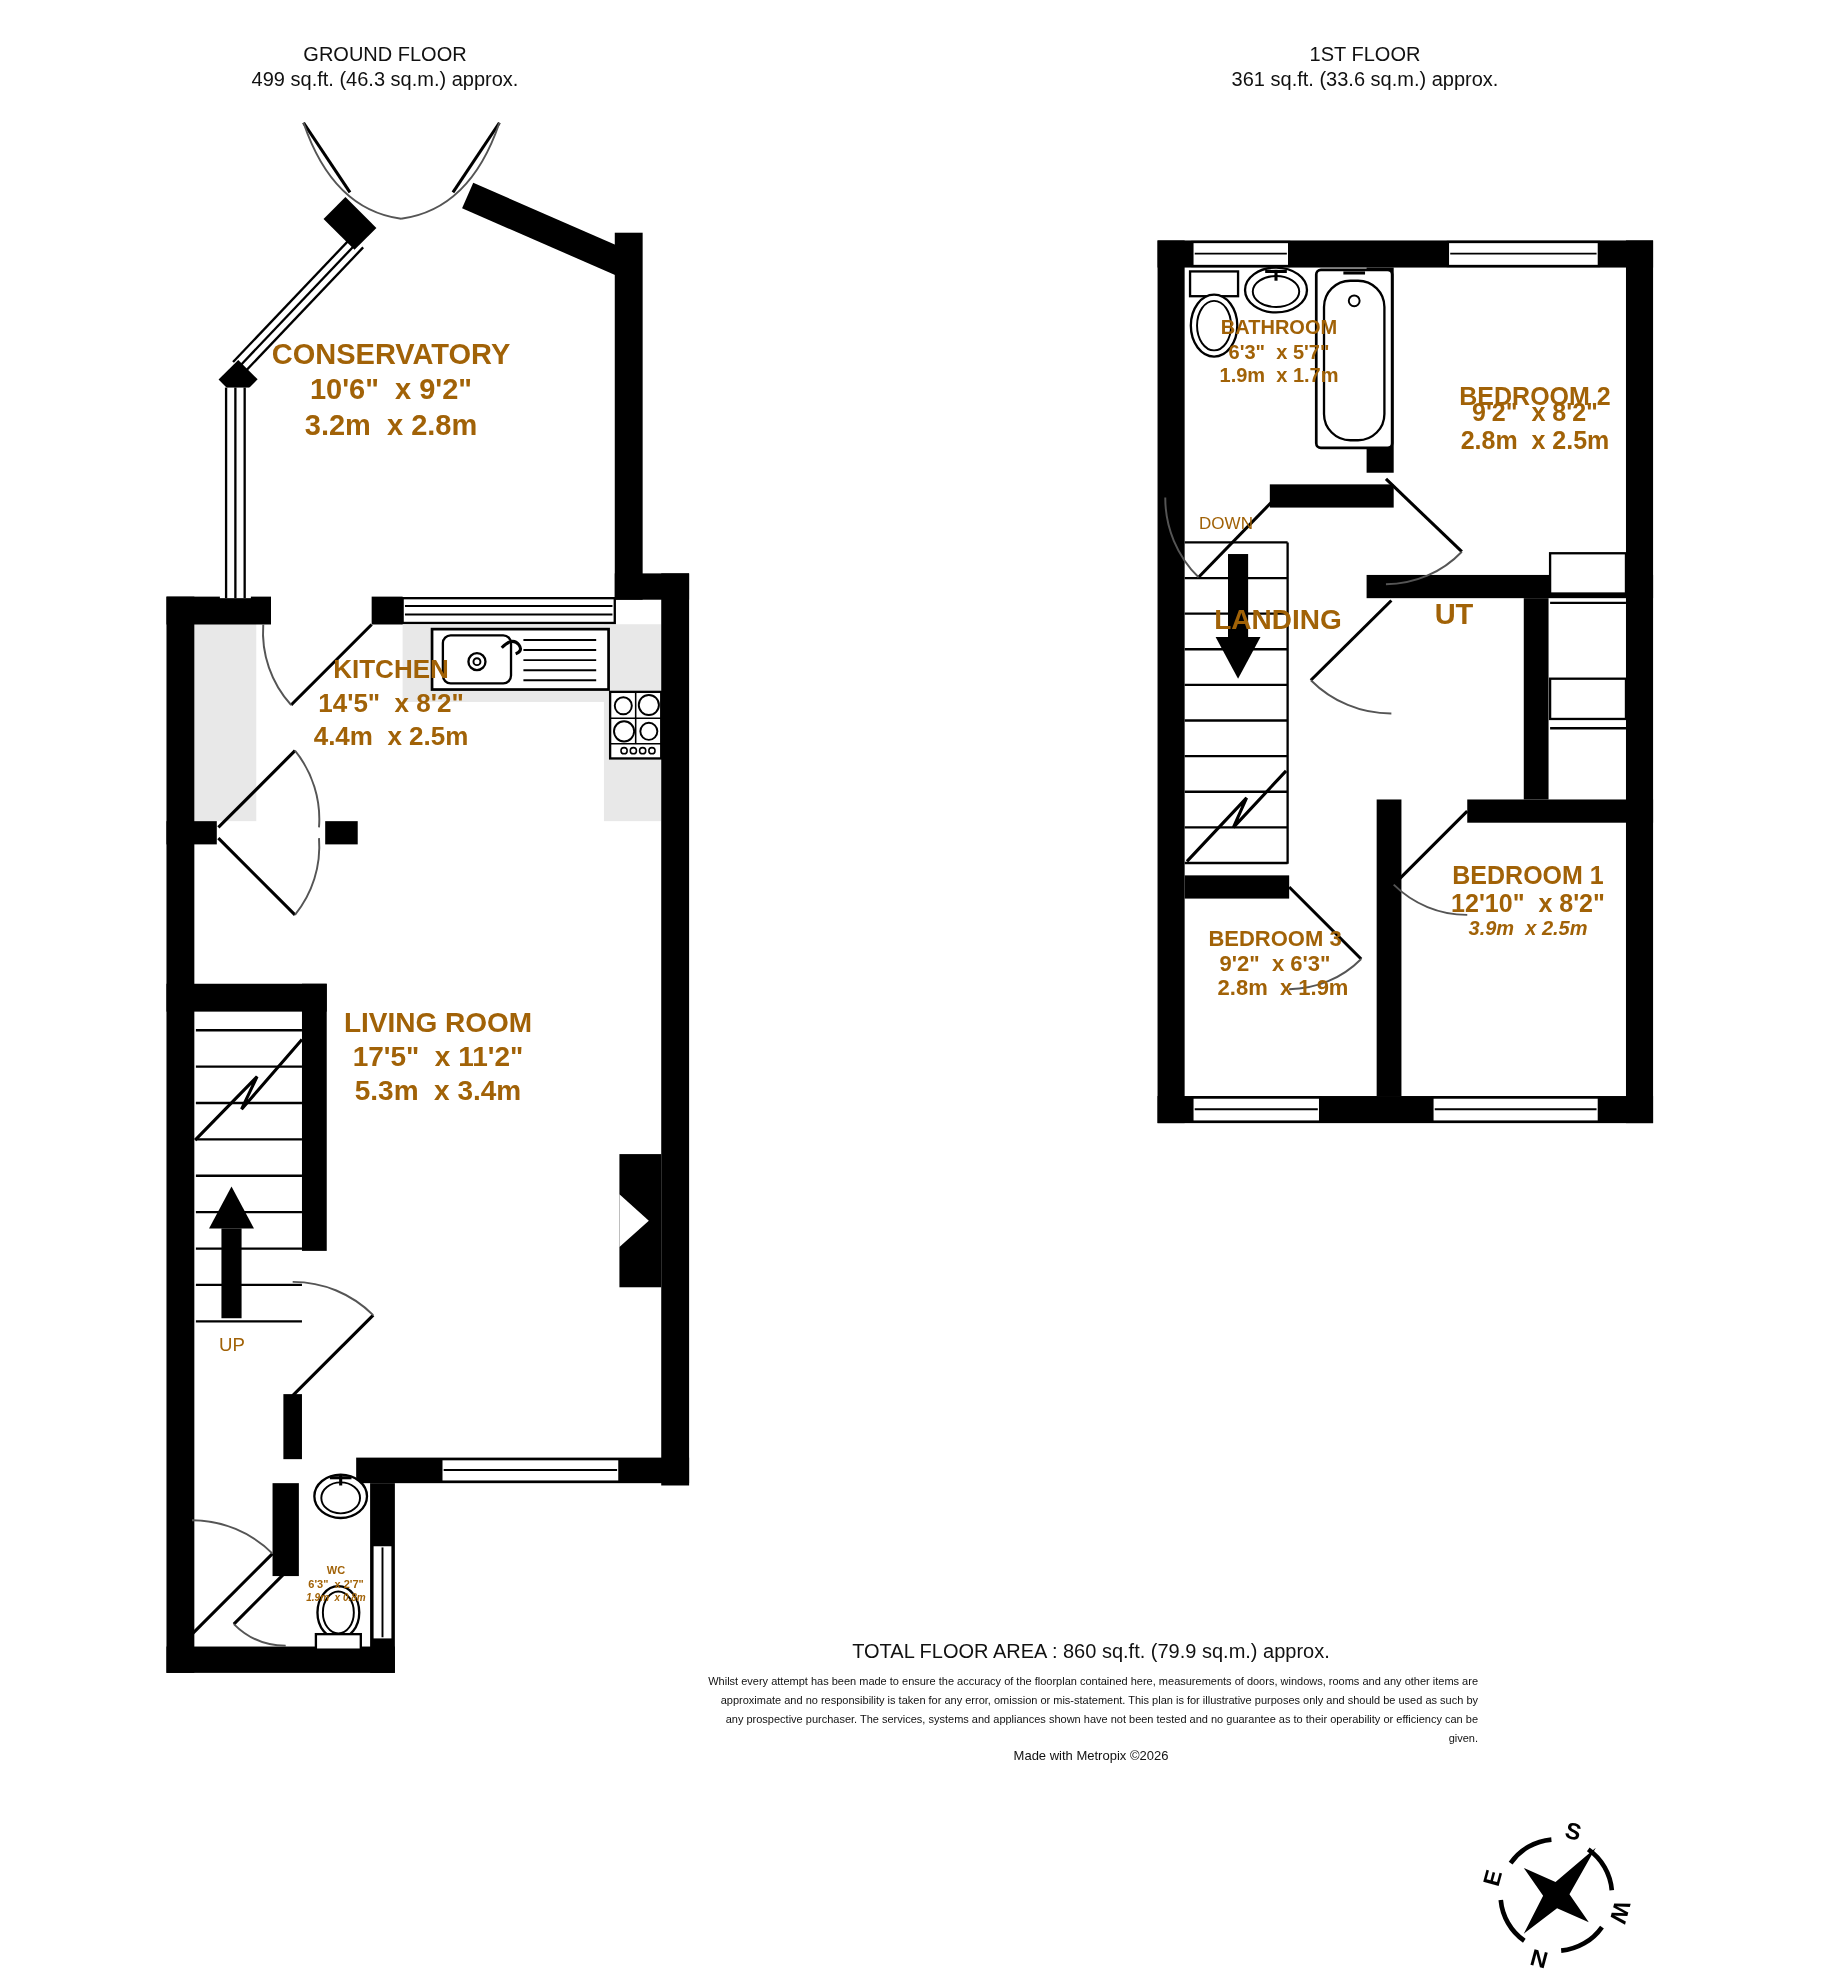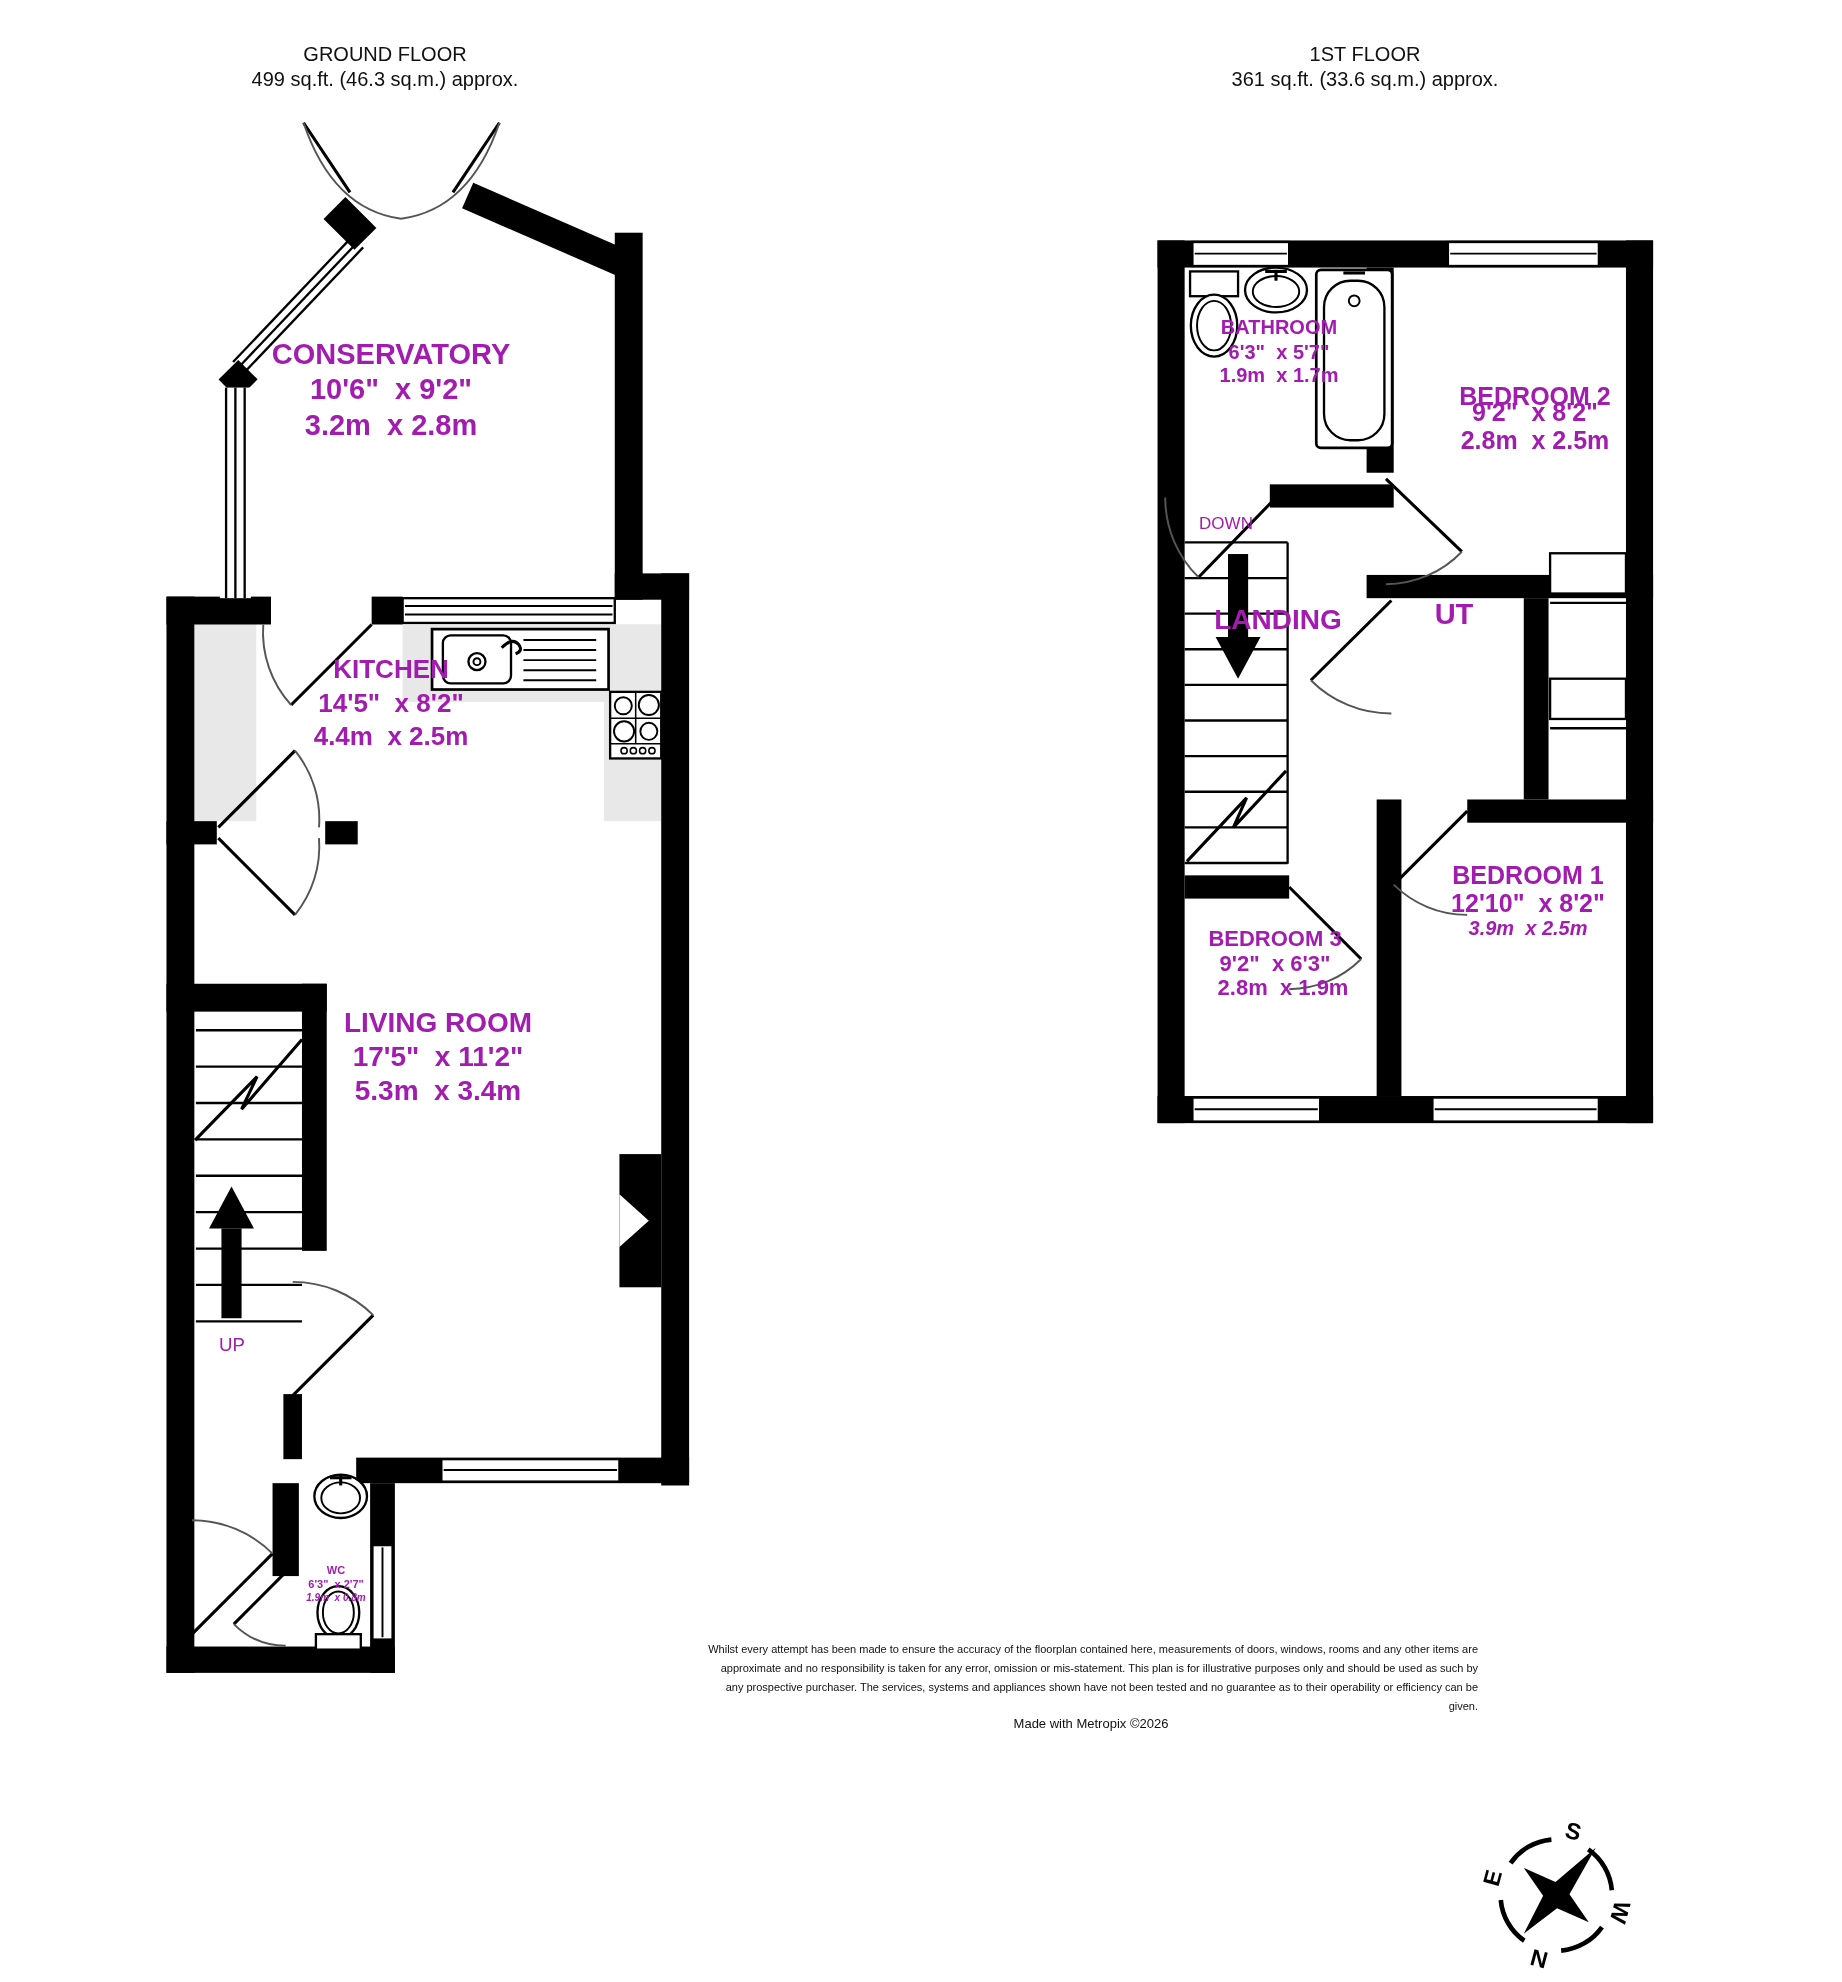--- a/index.html
+++ b/index.html
@@ -1,19 +1,19 @@
 <!DOCTYPE html>
 <html style="font-size:12.4px"><head>
 <meta charset="utf-8">
 <style>
   html,body{margin:0;padding:0;background:#fff;}
   #canvas{position:relative;width:1842px;height:1983px;background:#ffffff;overflow:hidden;
           font-family:"Liberation Sans",sans-serif;color:#000;}
   svg{position:absolute;left:0;top:0;}
-  .lbl{position:absolute;transform:translateX(-50%);text-align:center;white-space:nowrap;color:#a21caf;}
+  .lbl{position:absolute;transform:translateX(-50%);text-align:center;white-space:nowrap;color:#a16207;}
   .b{font-weight:bold;}
   .hdr{font-size:20px;color:#111;}
   .footer-wrap{position:absolute;left:704px;top:1640px;width:774px;text-align:center;color:#111;}
   .footer-total{font-size:20px;margin-bottom:9.3px;}
   .footer-disc{font-size:11px;line-height:19px;text-align:right;}
   .footer-credit{font-size:13px;line-height:16.3px;}
 </style>
 </head>
 <body>
 
@@ -302,18 +302,19 @@
 
   <div class="lbl b" style="left:1528px;top:861px;font-size:25px;">BEDROOM 1</div>
   <div class="lbl b" style="left:1528px;top:889px;font-size:25px;">12'10" &nbsp;x 8'2"</div>
   <div class="lbl b" style="left:1528px;top:917px;font-size:20px;font-style:italic;">3.9m &nbsp;x 2.5m</div>
 
   <div class="lbl b" style="left:1275px;top:926px;font-size:22px;">BEDROOM 3</div>
   <div class="lbl b" style="left:1275px;top:951px;font-size:22px;">9'2" &nbsp;x 6'3"</div>
   <div class="lbl b" style="left:1275px;top:975px;font-size:22px;margin-left:8px;">2.8m &nbsp;x 1.9m</div>
 
   <div class="footer-wrap">
+    <div class="footer-total">TOTAL FLOOR AREA : 860 sq.ft. (79.9 sq.m.) approx.</div>
     <div class="footer-disc">Whilst every attempt has been made to ensure the accuracy of the floorplan contained here, measurements of doors, windows, rooms and any other items are approximate and no responsibility is taken for any error, omission or mis-statement. This plan is for illustrative purposes only and should be used as such by any prospective purchaser. The services, systems and appliances shown have not been tested and no guarantee as to their operability or efficiency can be given.</div>
     <div class="footer-credit">Made with Metropix ©2026</div>
   </div>
 
 </div>
 
 
 </body></html>

